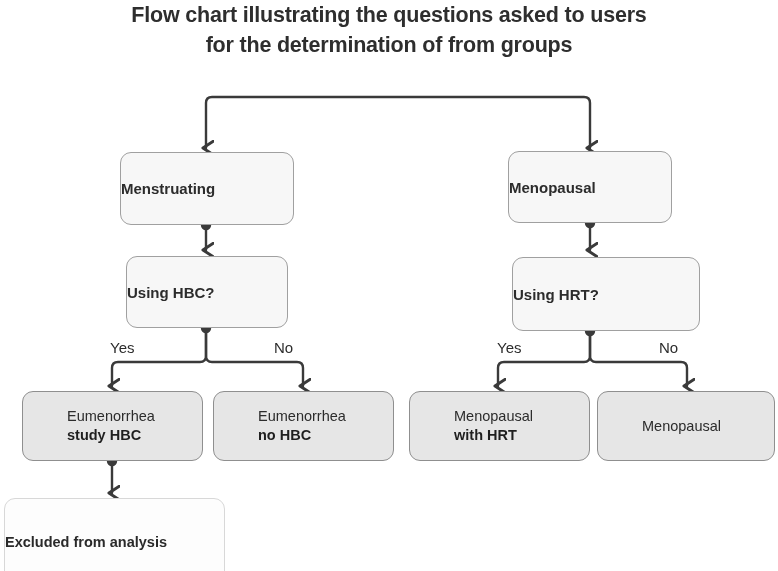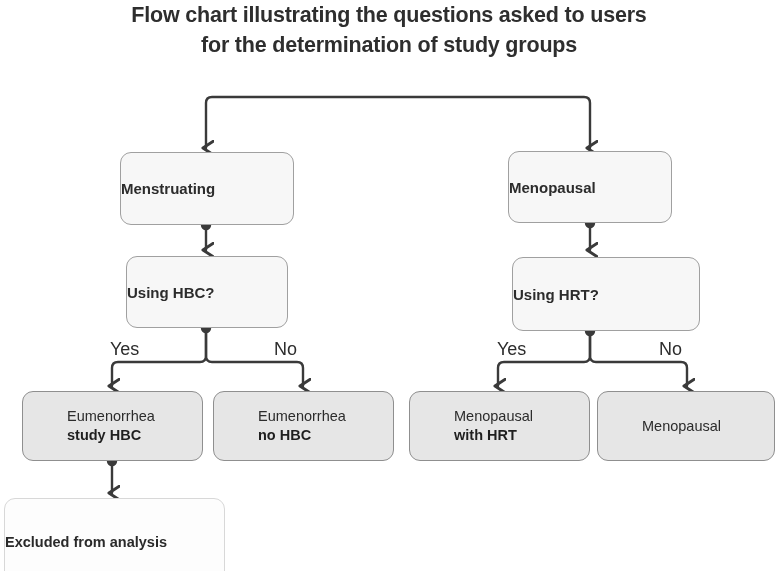--- a/index.html
+++ b/index.html
@@ -99,34 +99,34 @@
   }
   .node--white .txt {
     font-size: 14.5px;
     font-weight: bold;
     color: #2a2a2a;
   }
 
   
   .edge-label {
     position: absolute;
-    font-size: 18px;
+    font-size: 15px;
     font-weight: normal;
     color: #2c2c2c;
     white-space: nowrap;
   }
 </style>
 </head>
 <body>
 
 <div id="canvas">
 
   <div class="title">
     <span class="line">Flow chart illustrating the questions asked to users</span>
-    <span class="line">for the determination of study groups</span>
+    <span class="line">for the determination of from groups</span>
   </div>
 
   <svg class="edges" width="778" height="571" viewBox="0 0 778 571">
     <defs>
       <marker id="arrow" viewBox="0 0 12 12" refX="5.4" refY="6" markerWidth="7" markerHeight="7" orient="auto-start-reverse">
         <path d="M 0.6 0.8 L 5.4 8.2 L 10.2 0.8" fill="none" stroke="#3a3a3a" stroke-width="2.1" stroke-linecap="round" stroke-linejoin="round"></path>
       </marker>
     </defs>
 
     <g fill="none" stroke="#3a3a3a" stroke-width="2.4" stroke-linecap="round" stroke-linejoin="round">

